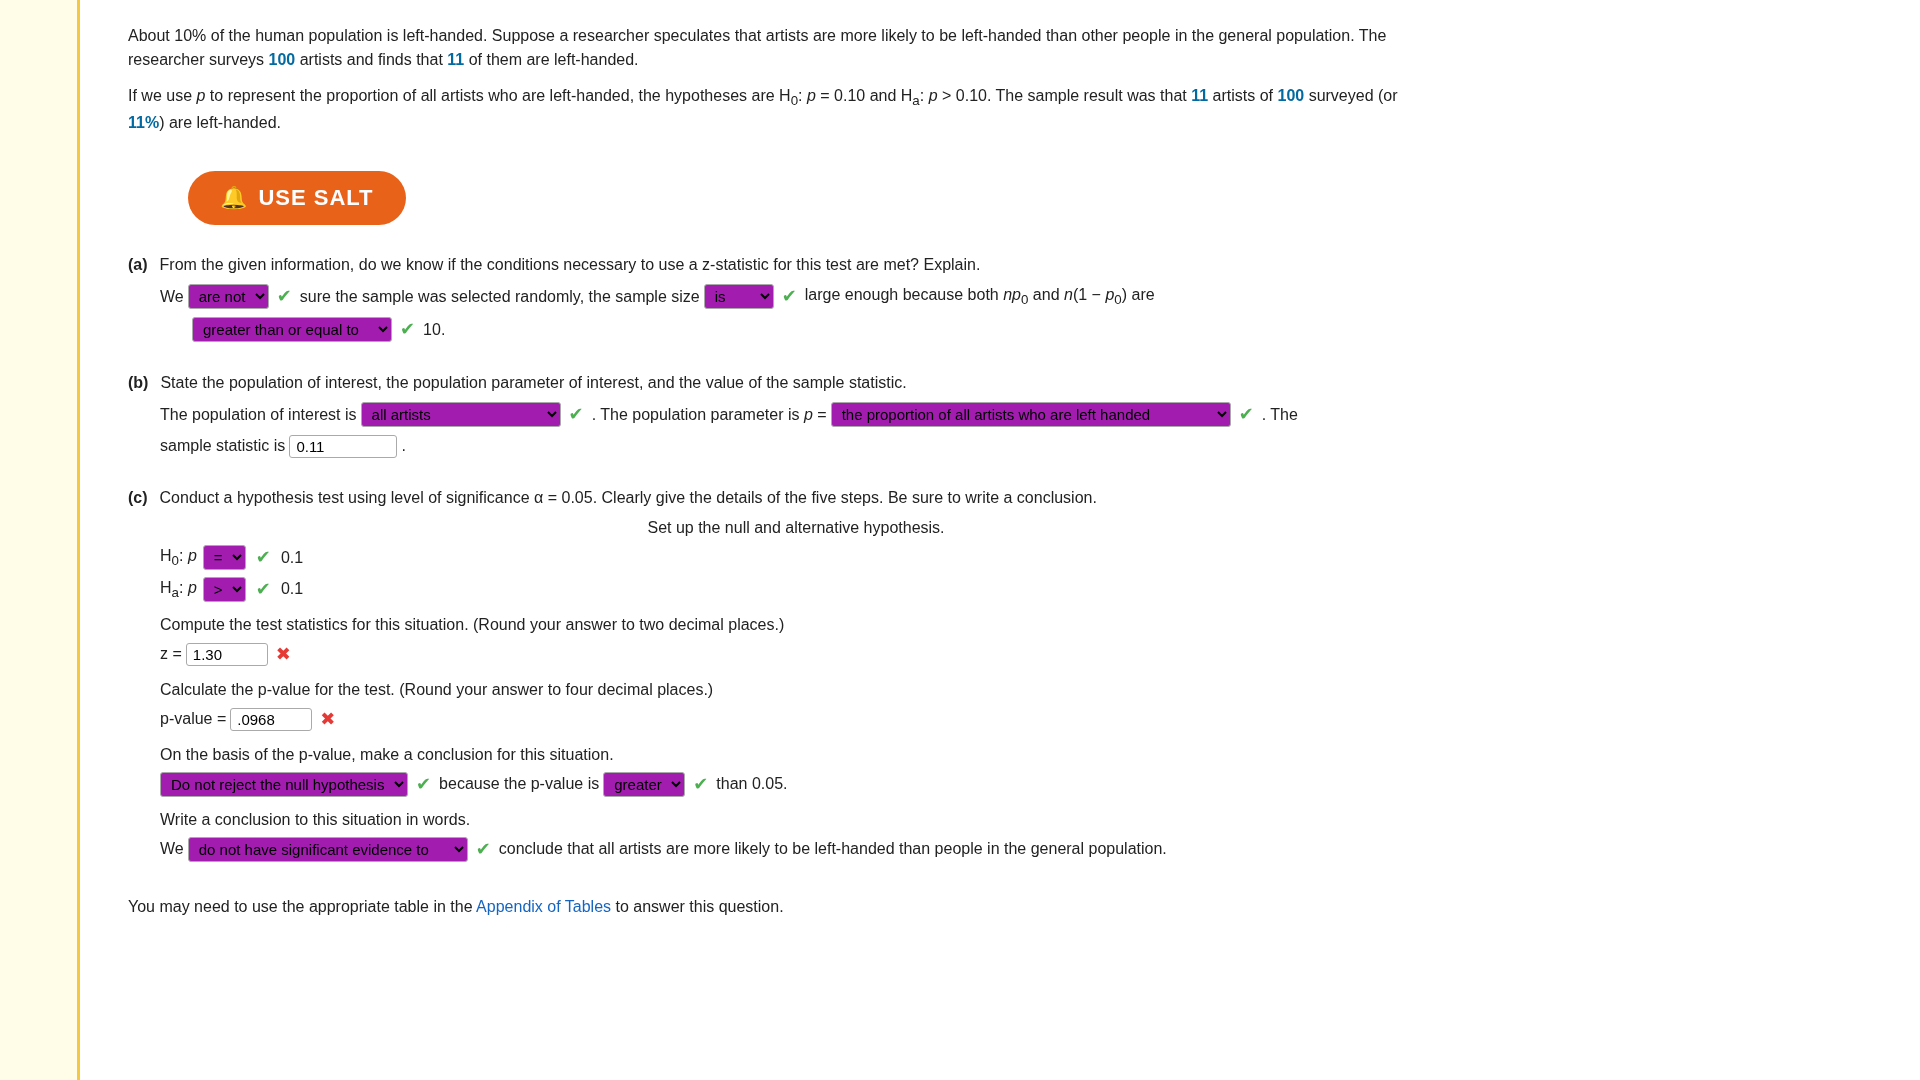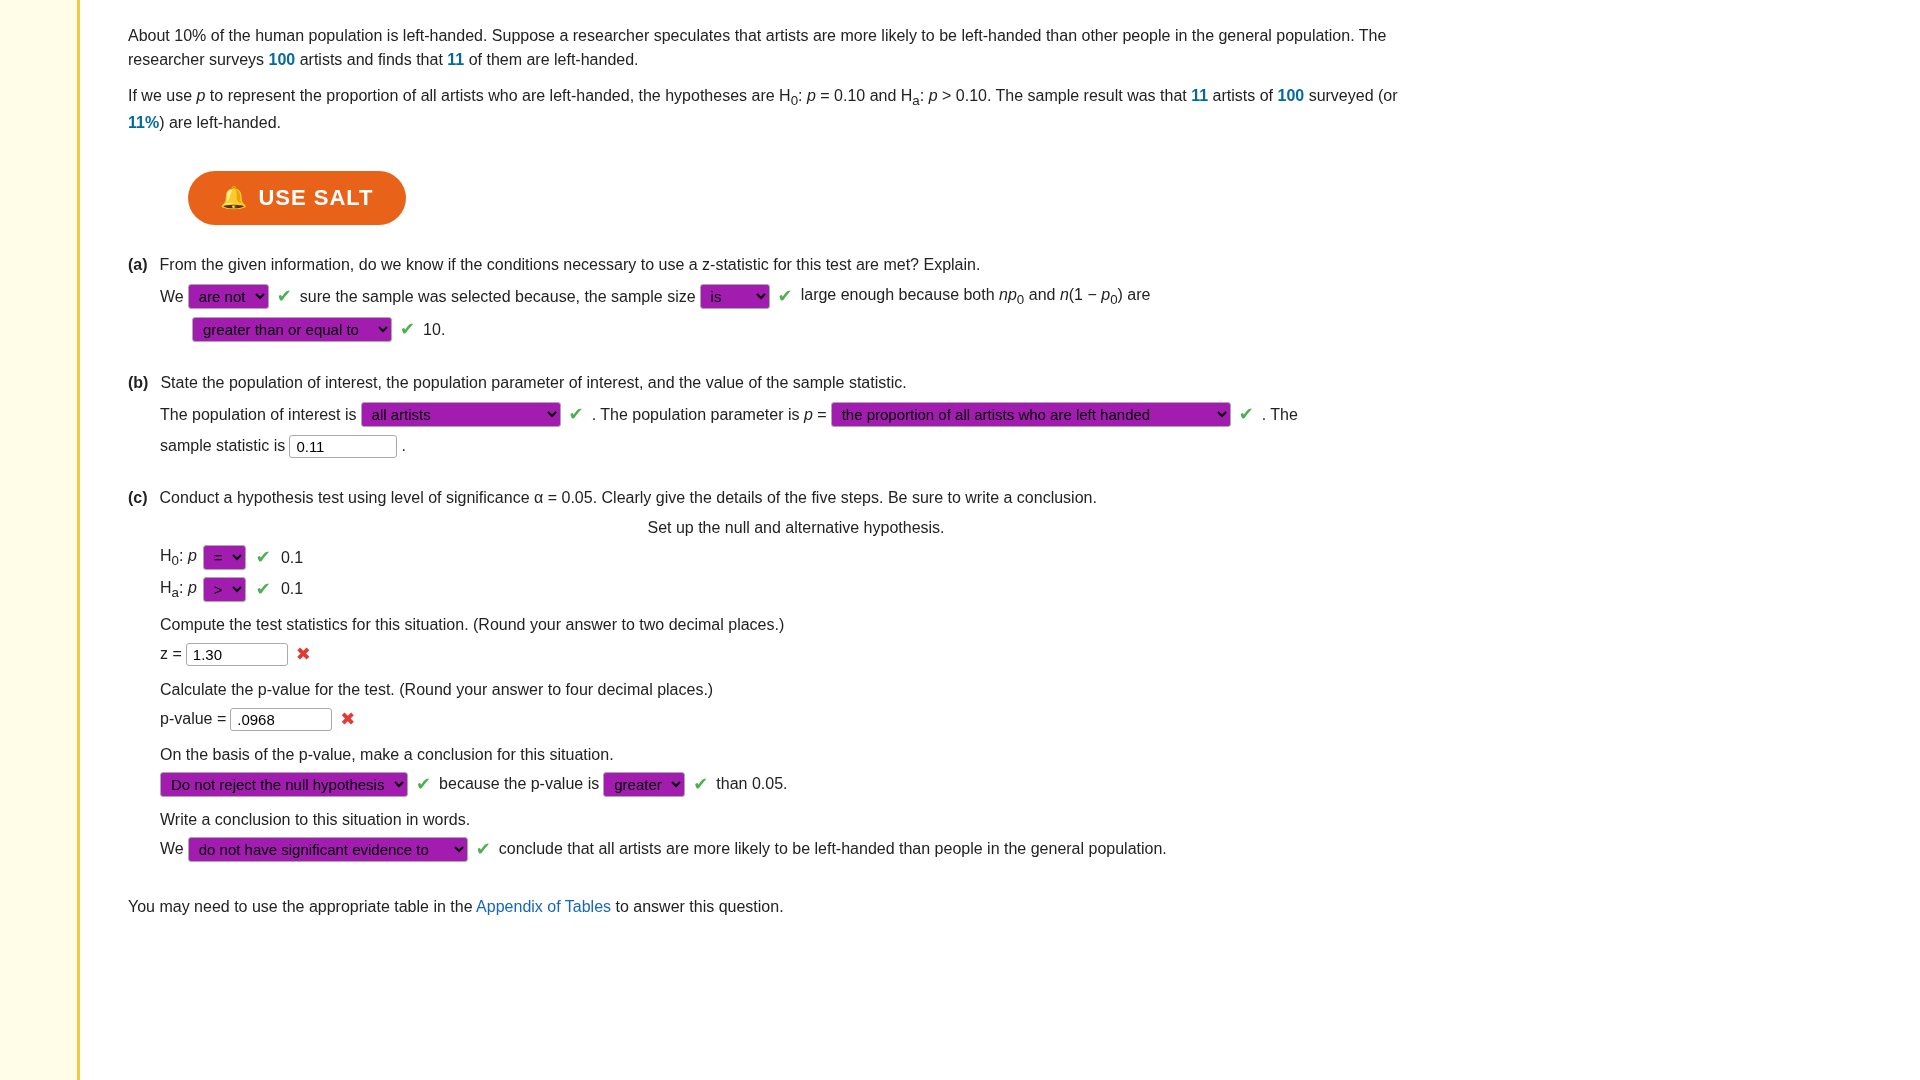--- a/index.html
+++ b/index.html
@@ -62,21 +62,21 @@
       padding: 2px 6px;
       font-size: 15px;
       background: #a21caf;
       cursor: pointer;
     }
     input[type="text"] {
       border: 1px solid #aaa;
       border-radius: 3px;
       padding: 2px 6px;
       font-size: 15px;
-      width: 102px;
+      width: 82px;
     }
     input.medium { width: 108px; }
     .check-green {
       color: #4caf50;
       font-size: 18px;
       margin: 0 4px;
     }
     .cross-red {
       color: #e53935;
       font-size: 18px;
@@ -142,21 +142,21 @@
         <span class="part-label">(a)</span>
         <span>From the given information, do we know if the conditions necessary to use a z-statistic for this test are met? Explain.</span>
       </div>
       <div class="row indent">
         <span>We</span>
         <select>
           <option>are not</option>
           <option>are</option>
         </select>
         <span class="check-green">✔</span>
-        <span>sure the sample was selected because, the sample size</span>
+        <span>sure the sample was selected randomly, the sample size</span>
         <select>
           <option>is</option>
           <option>is not</option>
         </select>
         <span class="check-green">✔</span>
         <span>large enough because both <em>np</em><sub>0</sub> and <em>n</em>(1 − <em>p</em><sub>0</sub>) are</span>
       </div>
       <div class="row indent" style="margin-left:32px; margin-top:2px;">
         <select class="large-select">
           <option>greater than or equal to</option>

